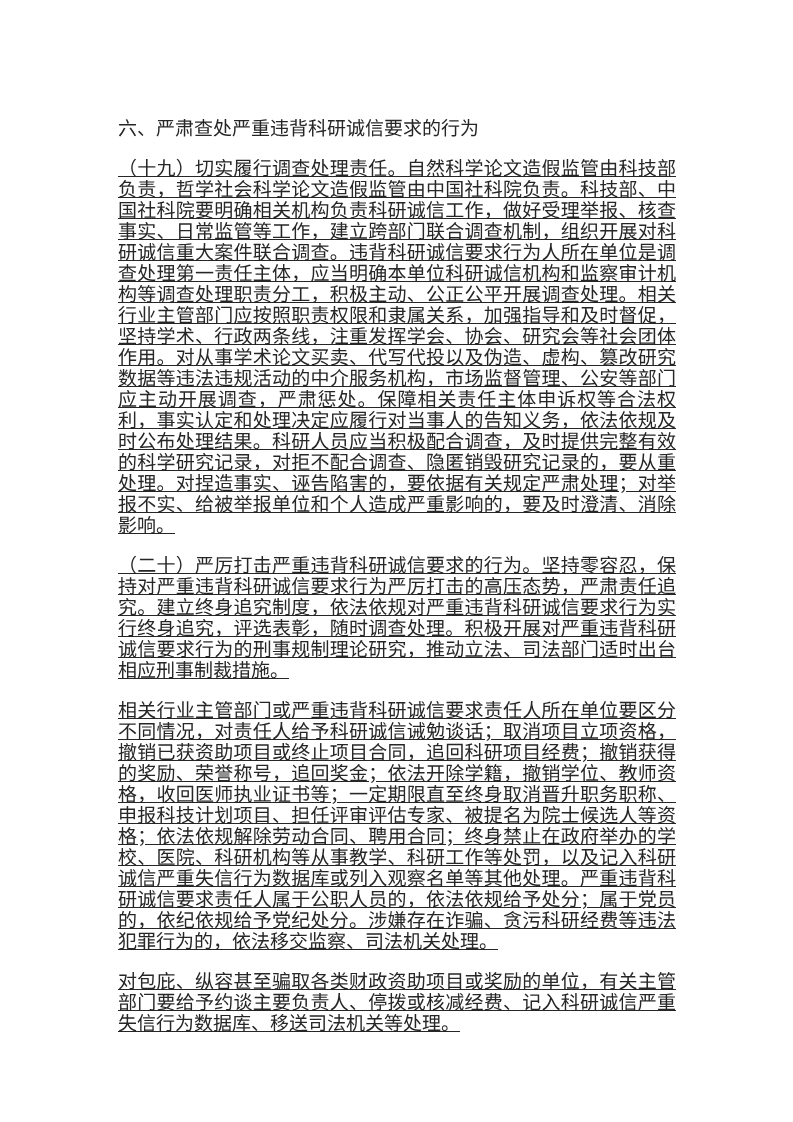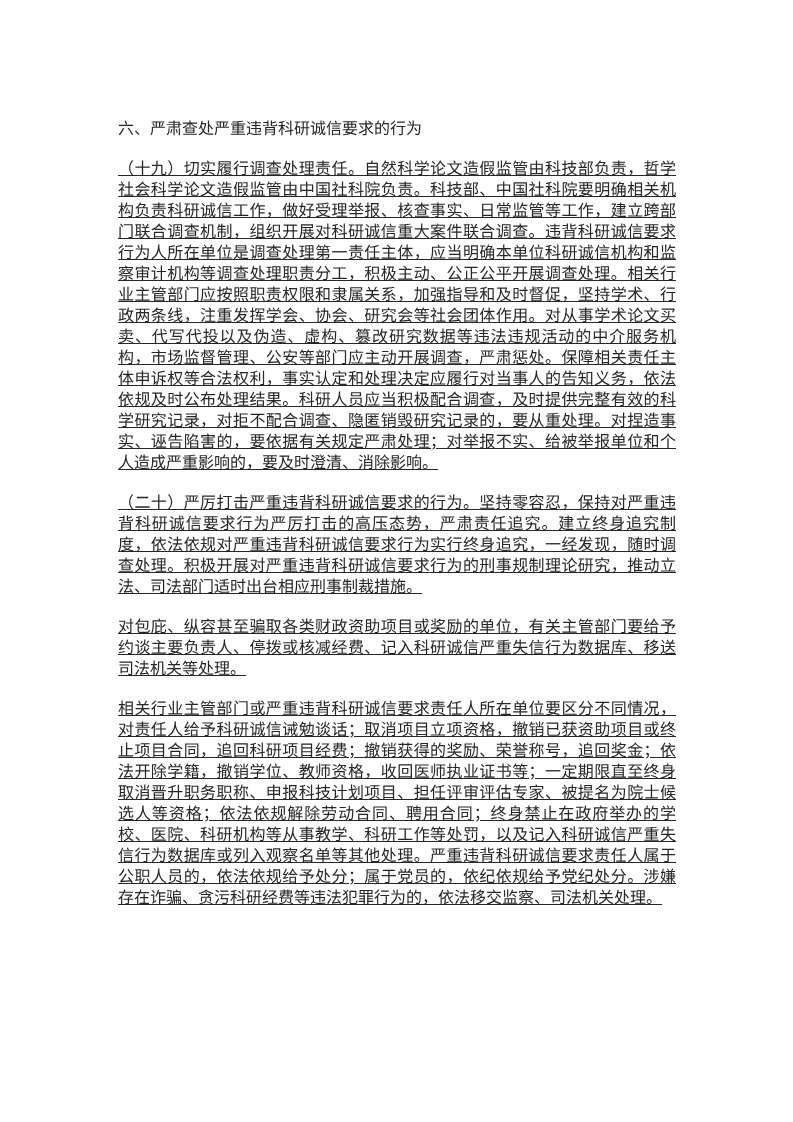--- a/index.html
+++ b/index.html
@@ -15,21 +15,21 @@
     overflow: hidden;
     font-family: "Liberation Serif", "DejaVu Serif", serif;
   }
   .doc-content {
     position: absolute;
     left: 118px;
     top: 118px;
     width: 558px;
   }
   .block {
-    font-size: 16px;
+    font-size: 19px;
     line-height: 21px;
     color: #262626;
     margin: 0 0 19px 0;
     letter-spacing: 0;
   }
   .block.paragraph {
     text-align: justify;
     text-justify: inter-character;
     word-break: normal;
     overflow-wrap: break-word;
@@ -40,17 +40,17 @@
     font-weight: normal;
   }
 </style>
 </head>
 <body>
 
 <div class="doc-page">
   <div class="doc-content">
     <div class="block heading">六、严肃查处严重违背科研诚信要求的行为</div>
     <div class="block paragraph">（十九）切实履行调查处理责任。自然科学论文造假监管由科技部负责，哲学社会科学论文造假监管由中国社科院负责。科技部、中国社科院要明确相关机构负责科研诚信工作，做好受理举报、核查事实、日常监管等工作，建立跨部门联合调查机制，组织开展对科研诚信重大案件联合调查。违背科研诚信要求行为人所在单位是调查处理第一责任主体，应当明确本单位科研诚信机构和监察审计机构等调查处理职责分工，积极主动、公正公平开展调查处理。相关行业主管部门应按照职责权限和隶属关系，加强指导和及时督促，坚持学术、行政两条线，注重发挥学会、协会、研究会等社会团体作用。对从事学术论文买卖、代写代投以及伪造、虚构、篡改研究数据等违法违规活动的中介服务机构，市场监督管理、公安等部门应主动开展调查，严肃惩处。保障相关责任主体申诉权等合法权利，事实认定和处理决定应履行对当事人的告知义务，依法依规及时公布处理结果。科研人员应当积极配合调查，及时提供完整有效的科学研究记录，对拒不配合调查、隐匿销毁研究记录的，要从重处理。对捏造事实、诬告陷害的，要依据有关规定严肃处理；对举报不实、给被举报单位和个人造成严重影响的，要及时澄清、消除影响。</div>
-    <div class="block paragraph">（二十）严厉打击严重违背科研诚信要求的行为。坚持零容忍，保持对严重违背科研诚信要求行为严厉打击的高压态势，严肃责任追究。建立终身追究制度，依法依规对严重违背科研诚信要求行为实行终身追究，一经发现，随时调查处理。积极开展对严重违背科研诚信要求行为的刑事规制理论研究，推动立法、司法部门适时出台相应刑事制裁措施。</div>
+    <div class="block paragraph">（二十）严厉打击严重违背科研诚信要求的行为。坚持零容忍，保持对严重违背科研诚信要求行为严厉打击的高压态势，严肃责任追究。建立终身追究制度，依法依规对严重违背科研诚信要求行为实行终身追究，评选表彰，随时调查处理。积极开展对严重违背科研诚信要求行为的刑事规制理论研究，推动立法、司法部门适时出台相应刑事制裁措施。</div>
+    <div class="block paragraph">相关行业主管部门或严重违背科研诚信要求责任人所在单位要区分不同情况，对责任人给予科研诚信诫勉谈话；取消项目立项资格，撤销已获资助项目或终止项目合同，追回科研项目经费；撤销获得的奖励、荣誉称号，追回奖金；依法开除学籍，撤销学位、教师资格，收回医师执业证书等；一定期限直至终身取消晋升职务职称、申报科技计划项目、担任评审评估专家、被提名为院士候选人等资格；依法依规解除劳动合同、聘用合同；终身禁止在政府举办的学校、医院、科研机构等从事教学、科研工作等处罚，以及记入科研诚信严重失信行为数据库或列入观察名单等其他处理。严重违背科研诚信要求责任人属于公职人员的，依法依规给予处分；属于党员的，依纪依规给予党纪处分。涉嫌存在诈骗、贪污科研经费等违法犯罪行为的，依法移交监察、司法机关处理。</div>
     <div class="block paragraph">对包庇、纵容甚至骗取各类财政资助项目或奖励的单位，有关主管部门要给予约谈主要负责人、停拨或核减经费、记入科研诚信严重失信行为数据库、移送司法机关等处理。</div>
-    <div class="block paragraph">相关行业主管部门或严重违背科研诚信要求责任人所在单位要区分不同情况，对责任人给予科研诚信诫勉谈话；取消项目立项资格，撤销已获资助项目或终止项目合同，追回科研项目经费；撤销获得的奖励、荣誉称号，追回奖金；依法开除学籍，撤销学位、教师资格，收回医师执业证书等；一定期限直至终身取消晋升职务职称、申报科技计划项目、担任评审评估专家、被提名为院士候选人等资格；依法依规解除劳动合同、聘用合同；终身禁止在政府举办的学校、医院、科研机构等从事教学、科研工作等处罚，以及记入科研诚信严重失信行为数据库或列入观察名单等其他处理。严重违背科研诚信要求责任人属于公职人员的，依法依规给予处分；属于党员的，依纪依规给予党纪处分。涉嫌存在诈骗、贪污科研经费等违法犯罪行为的，依法移交监察、司法机关处理。</div>
   </div>
 </div>
 
 </body></html>

